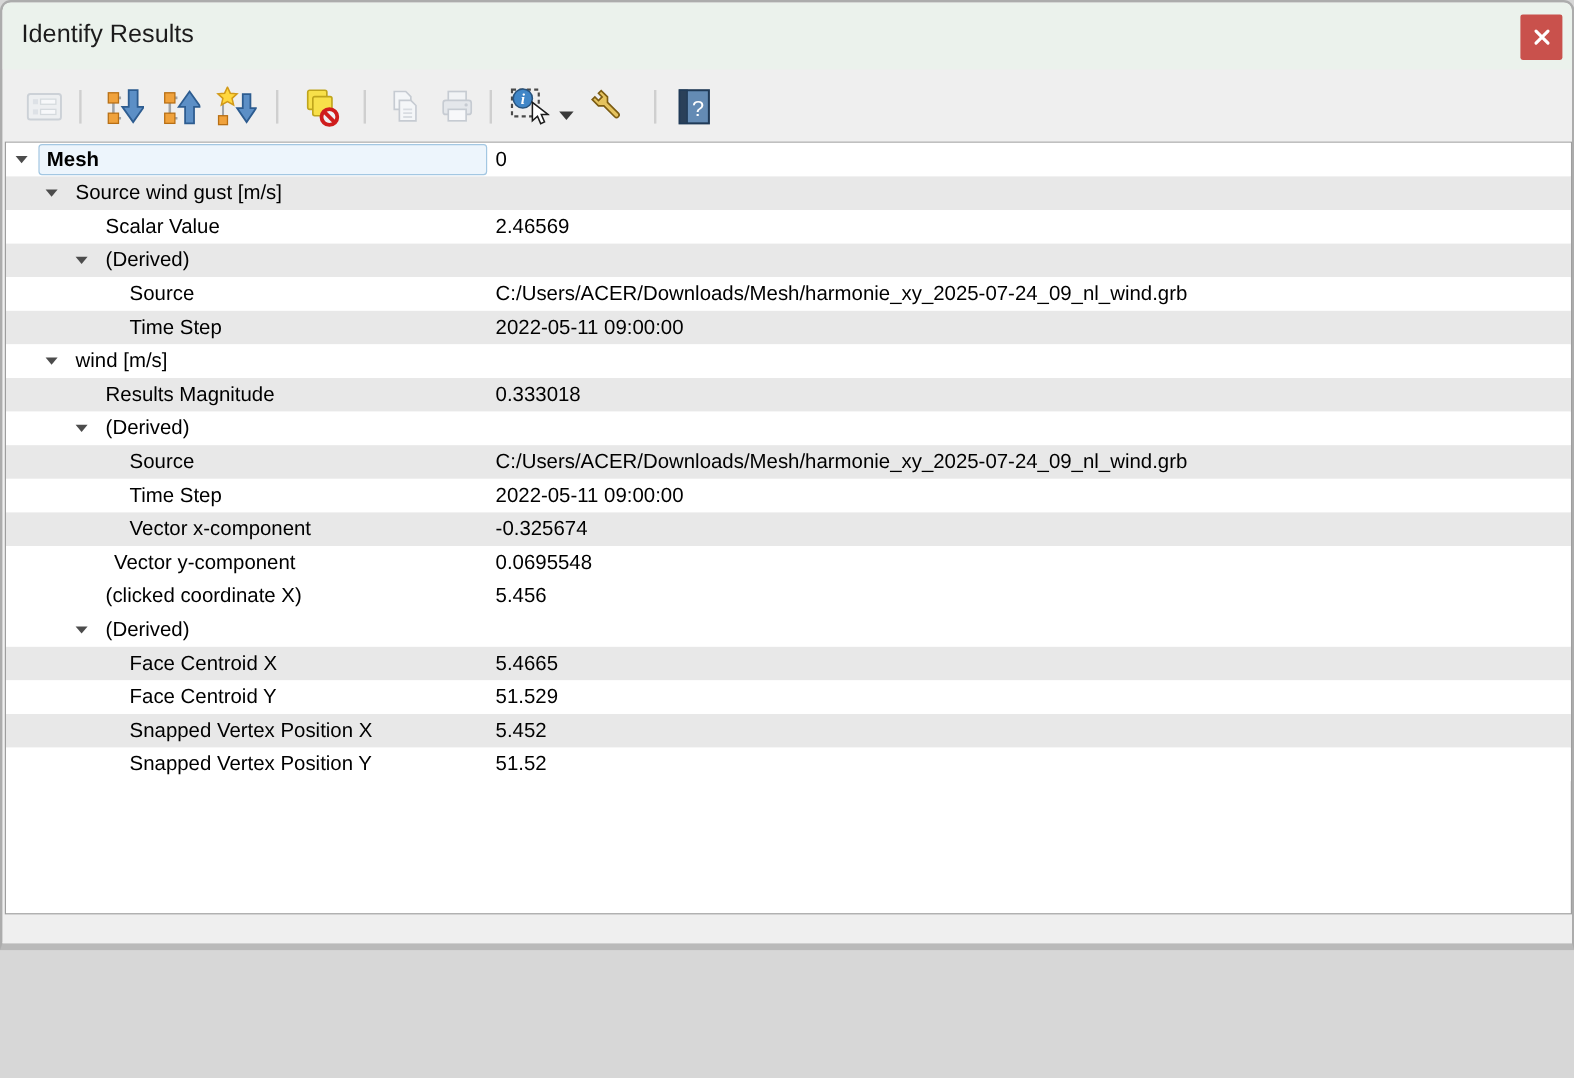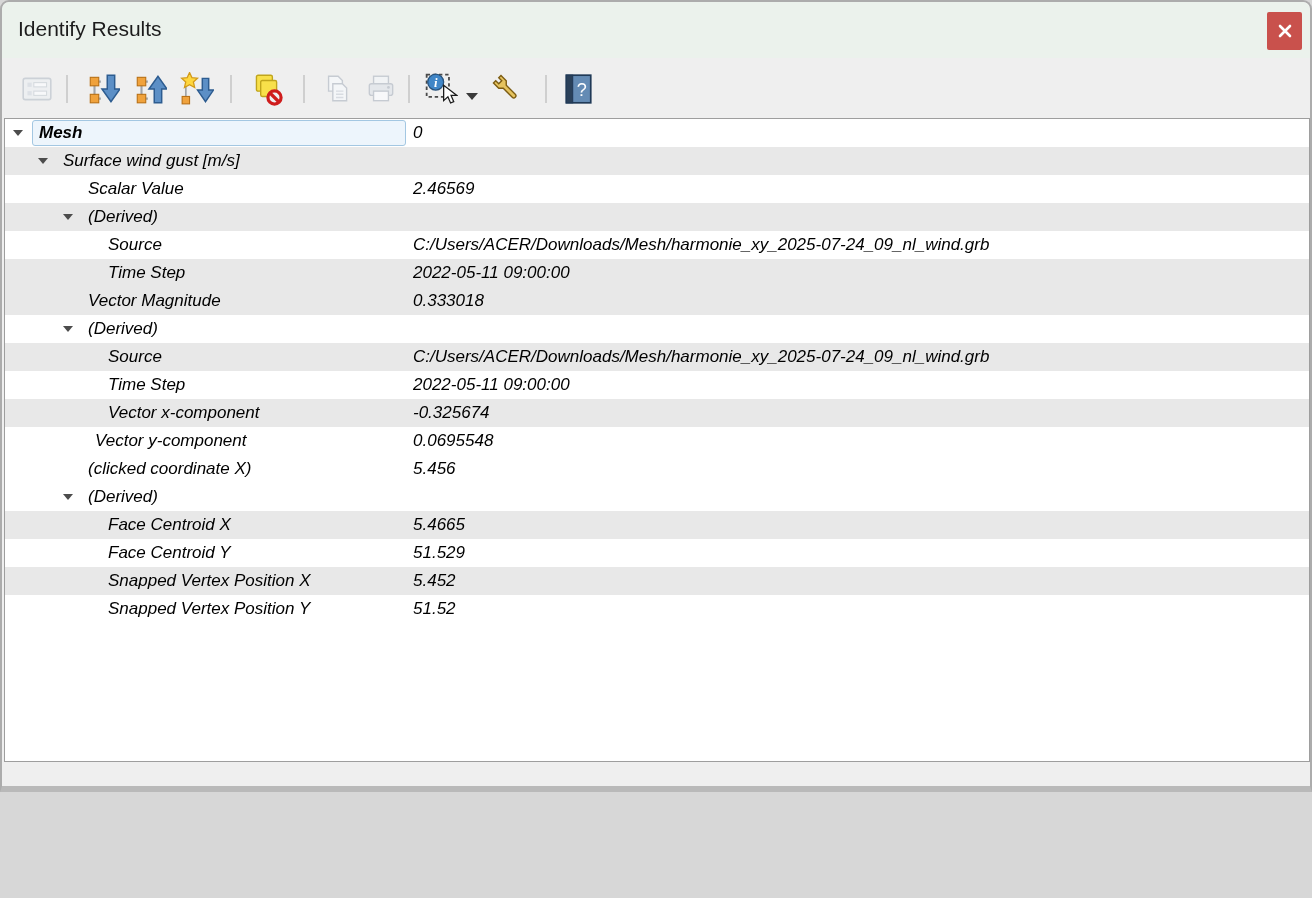--- a/index.html
+++ b/index.html
@@ -18,21 +18,21 @@
   .tbtn { position:absolute; top:12px; width:38px; height:38px; border:none; background:transparent; padding:1px; cursor:pointer; }
   .tbtn svg { display:block; width:34px; height:34px; }
   .tsep { position:absolute; top:17px; width:2px; height:28px; background:#cfcfcf; }
   
   .tree { position:absolute; left:2px; top:116px; width:1306px; height:644px; background:#ffffff; border:1px solid #9e9e9e; box-sizing:border-box; }
   .tree-header { position:relative; height:31px; background:linear-gradient(#fdfdfd,#f1f1f1); border-bottom:1px solid #bcbcbc; }
   .tree-header .col { position:absolute; top:0; line-height:31px; font-size:17px; color:#111; }
   .col-feature { left:8px; }
   .col-value { left:408px; }
   .hdr-divider { position:absolute; left:401px; top:0; width:1px; height:31px; background:#c6c6c6; }
-  .trow { position:relative; height:28px; background:#ffffff;font-style:italic; }
+  .trow { position:relative; height:28px; background:#ffffff; }
   .trow.alt { background:#e8e8e8; }
   .arrow { position:absolute; top:11px; width:0; height:0; border-left:5px solid transparent; border-right:5px solid transparent; border-top:6px solid #4c4c4c; }
   .lab { position:absolute; top:0; line-height:28px; font-size:17px; color:#000; white-space:nowrap; }
   .lab.bold { font-weight:bold; }
   .lab.selbox { top:1px; height:24px; line-height:24px; width:366px; padding-left:6px;
     border:1px solid #a3c7e2; background:#edf5fc; border-radius:3px; }
   .val { position:absolute; left:408px; top:0; line-height:28px; font-size:17px; color:#000; white-space:nowrap; }
   
   .mode-label { position:absolute; left:13px; top:771px; height:44px; line-height:44px; font-size:18px; color:#0c4a6e; }
   .mode-select { position:absolute; left:62px; top:771px; width:1236px; height:44px; box-sizing:border-box;
@@ -168,40 +168,44 @@
 
   <div class="tree">
     <div id="tree-rows">
         <div class="trow">
           <span class="arrow" style="left: 8px;"></span>
           <span class="lab bold selbox" style="left: 27px;">Mesh</span>
           <span class="val">0</span>
         </div>
         <div class="trow alt">
           <span class="arrow" style="left: 33px;"></span>
-          <span class="lab" style="left: 58px;">Surface wind gust [m/s]</span>
+          <span class="lab" style="left: 58px;">Source wind gust [m/s]</span>
         </div>
         <div class="trow">
           <span class="lab" style="left: 83px;">Scalar Value</span>
           <span class="val">2.46569</span>
         </div>
         <div class="trow alt">
           <span class="arrow" style="left: 58px;"></span>
           <span class="lab" style="left: 83px;">(Derived)</span>
         </div>
         <div class="trow">
           <span class="lab" style="left: 103px;">Source</span>
           <span class="val">C:/Users/ACER/Downloads/Mesh/harmonie_xy_2025-07-24_09_nl_wind.grb</span>
         </div>
         <div class="trow alt">
           <span class="lab" style="left: 103px;">Time Step</span>
           <span class="val">2022-05-11 09:00:00</span>
         </div>
-        <div class="trow alt">
-          <span class="lab" style="left: 83px;">Vector Magnitude</span>
+        <div class="trow">
+          <span class="arrow" style="left: 33px;"></span>
+          <span class="lab" style="left: 58px;">wind [m/s]</span>
+        </div>
+        <div class="trow alt">
+          <span class="lab" style="left: 83px;">Results Magnitude</span>
           <span class="val">0.333018</span>
         </div>
         <div class="trow">
           <span class="arrow" style="left: 58px;"></span>
           <span class="lab" style="left: 83px;">(Derived)</span>
         </div>
         <div class="trow alt">
           <span class="lab" style="left: 103px;">Source</span>
           <span class="val">C:/Users/ACER/Downloads/Mesh/harmonie_xy_2025-07-24_09_nl_wind.grb</span>
         </div>

